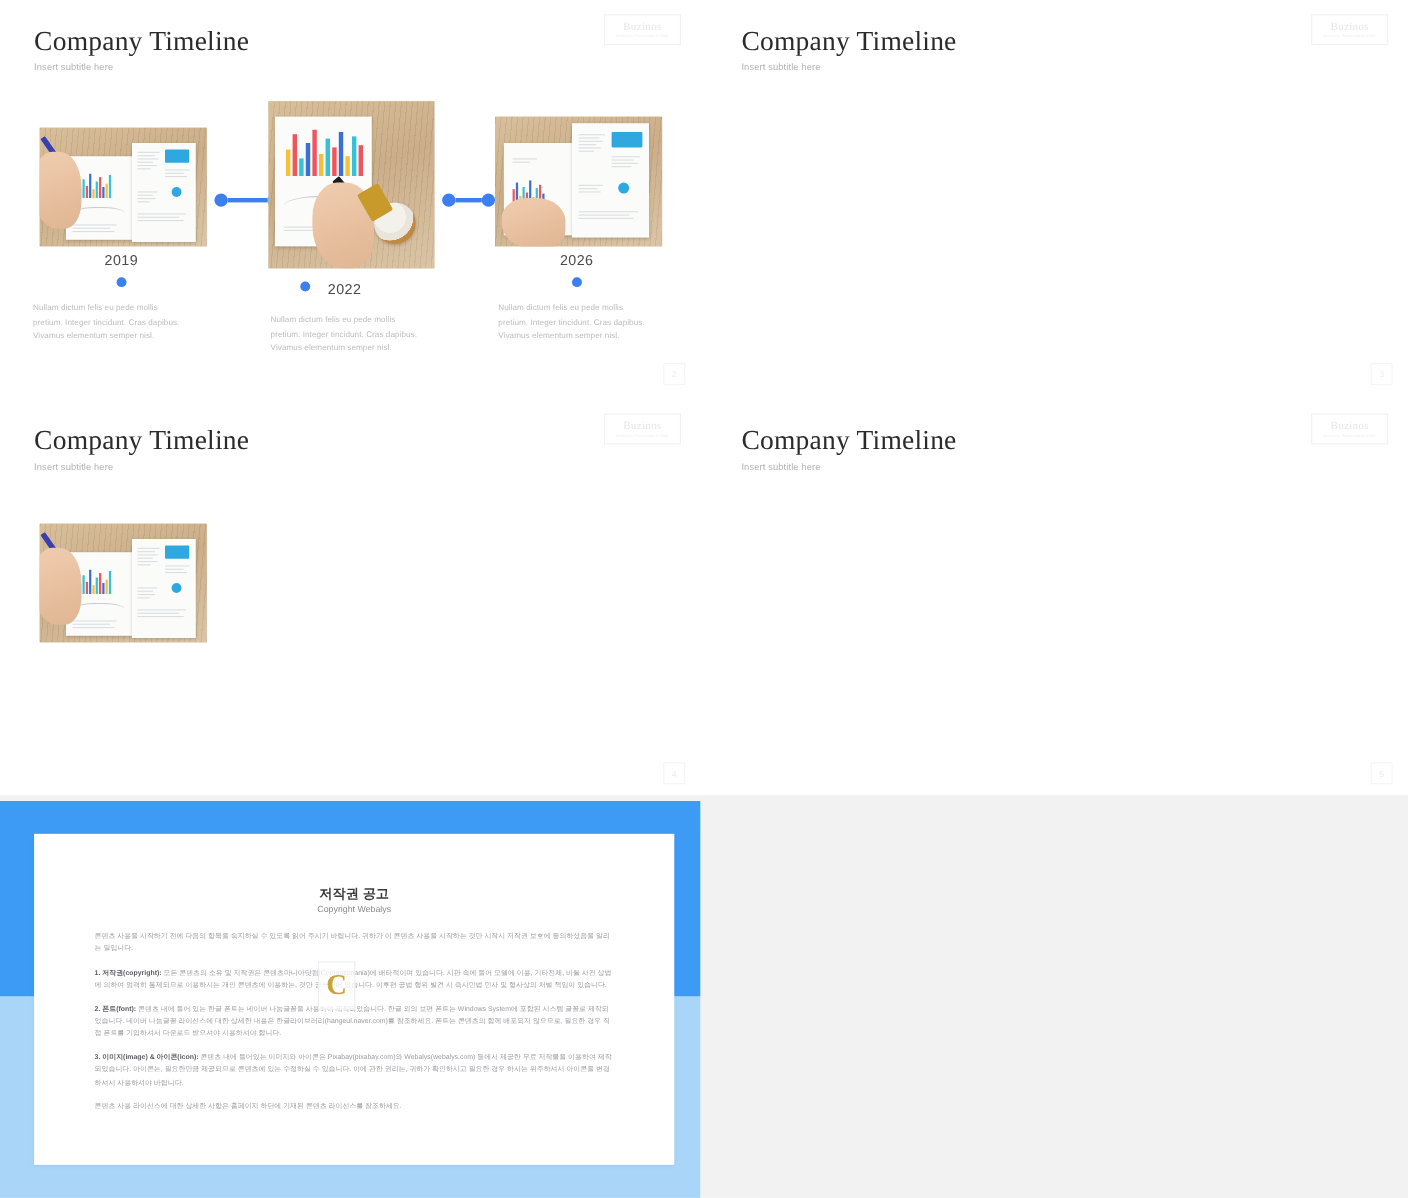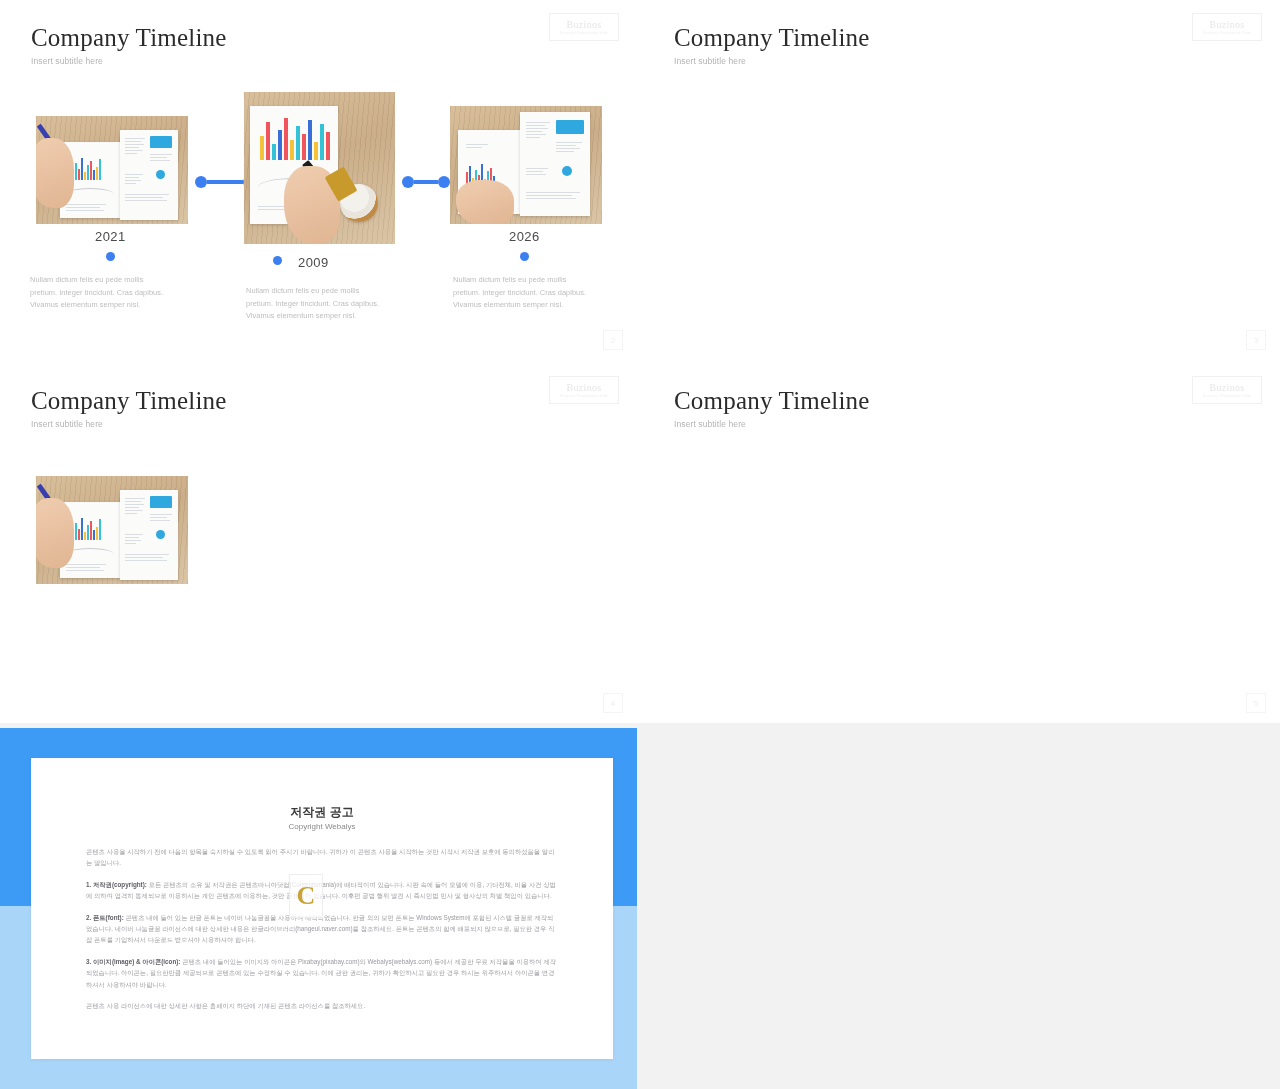--- a/index.html
+++ b/index.html
@@ -365,24 +365,24 @@
         <div class="paper-lines" style="left:6px; top:80px; width:56px;">
           <i style="width:54px"></i>
             <i style="width:46px"></i>
             <i style="width:50px"></i>
         </div>
       </div>
       <div class="watch" style="left:22px; top:94px; width:24px; height:16px;"></div>
       <div class="hand" style="left:6px; top:74px; width:58px; height:46px;"></div>
     </div>
 
-    <div class="year-label" style="left:95px; top:229px;">2021</div>
+    <div class="year-label" style="left:95px; top:229px;">2019</div>
     <div class="year-dot" style="left:106px; top:252px; background:#3b7ff0;"></div>
     <div class="year-dot" style="left:273px; top:256px; background:#3b7ff0;"></div>
-    <div class="year-label" style="left:298px; top:255px;">2009</div>
+    <div class="year-label" style="left:298px; top:255px;">2022</div>
     <div class="year-label" style="left:509px; top:229px;">2026</div>
     <div class="year-dot" style="left:520px; top:252px; background:#3b7ff0;"></div>
 
     <div class="body-text" style="left:30px; top:274px;">
       <span>Nullam dictum felis eu pede mollis</span>
       <span>pretium. Integer tincidunt. Cras dapibus.</span>
       <span>Vivamus elementum semper nisl.</span>
     </div>
     <div class="body-text" style="left:246px; top:285px;">
       <span>Nullam dictum felis eu pede mollis</span>

